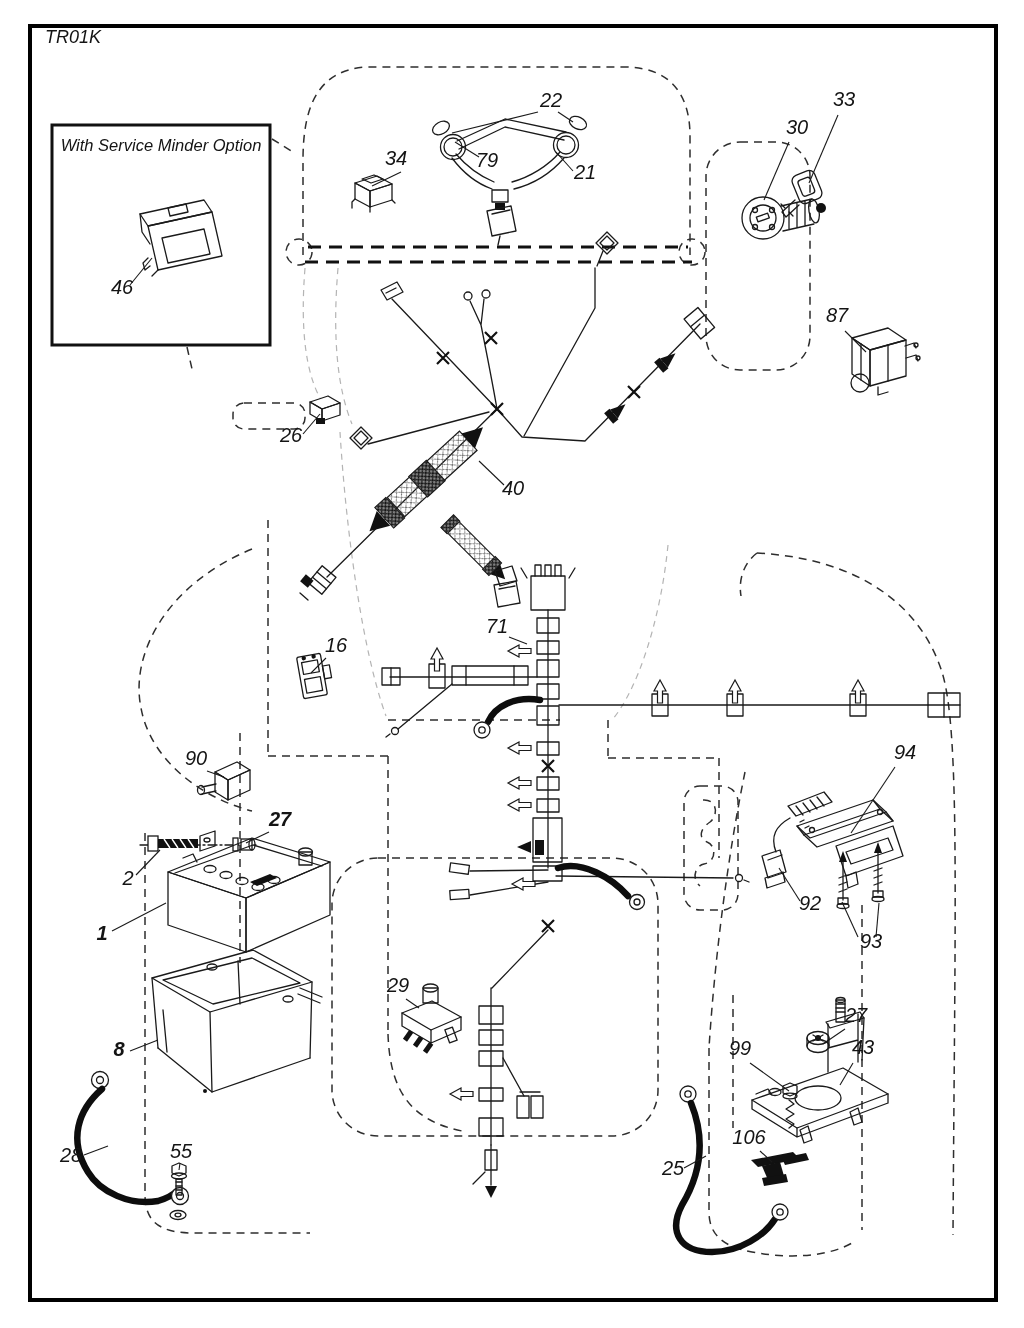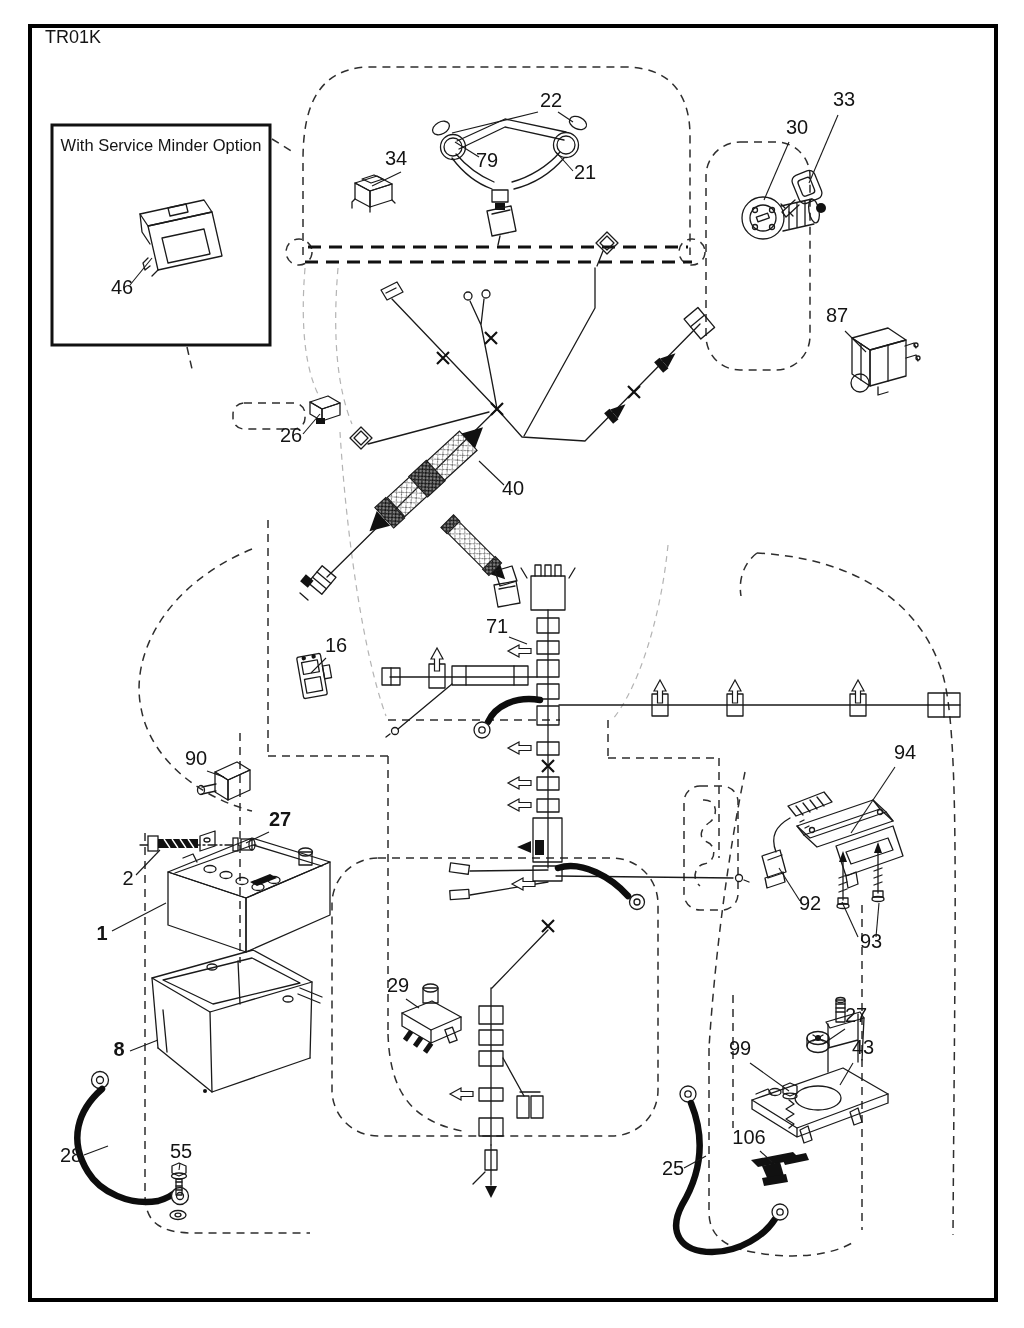--- a/index.html
+++ b/index.html
@@ -1,16 +1,16 @@
 <!DOCTYPE html>
 <html><head>
 <meta charset="utf-8">
 <style>
   html,body{margin:0;padding:0;background:#fff;}
-  .stage{position:relative;width:1024px;height:1328px;background:#fff;overflow:hidden;}
+  .stage{position:relative;width:1024px;height:1328px;background:#fff;overflow:hidden;font-style:italic;}
   svg{position:absolute;top:0;left:0;}
   svg text{font-family:"Liberation Sans",sans-serif;fill:#141414;}
   .ink{stroke:#1a1a1a;fill:none;stroke-width:1.3;stroke-linejoin:round;stroke-linecap:round;}
   .blk{fill:#111;stroke:none;}
   .wfill{fill:#fff;stroke:#1a1a1a;stroke-width:1.3;}
   .dash{stroke:#2e2e2e;stroke-dasharray:8 6;fill:none;stroke-width:1.5;}
   .dashHeavy{stroke:#111;stroke-dasharray:13 8;fill:none;stroke-width:2.8;}
   .dashGray{stroke:#b4b4b4;stroke-dasharray:6 5;fill:none;stroke-width:1.2;}
   .cable{stroke:#0d0d0d;fill:none;stroke-width:6.5;stroke-linecap:round;}
 </style>

